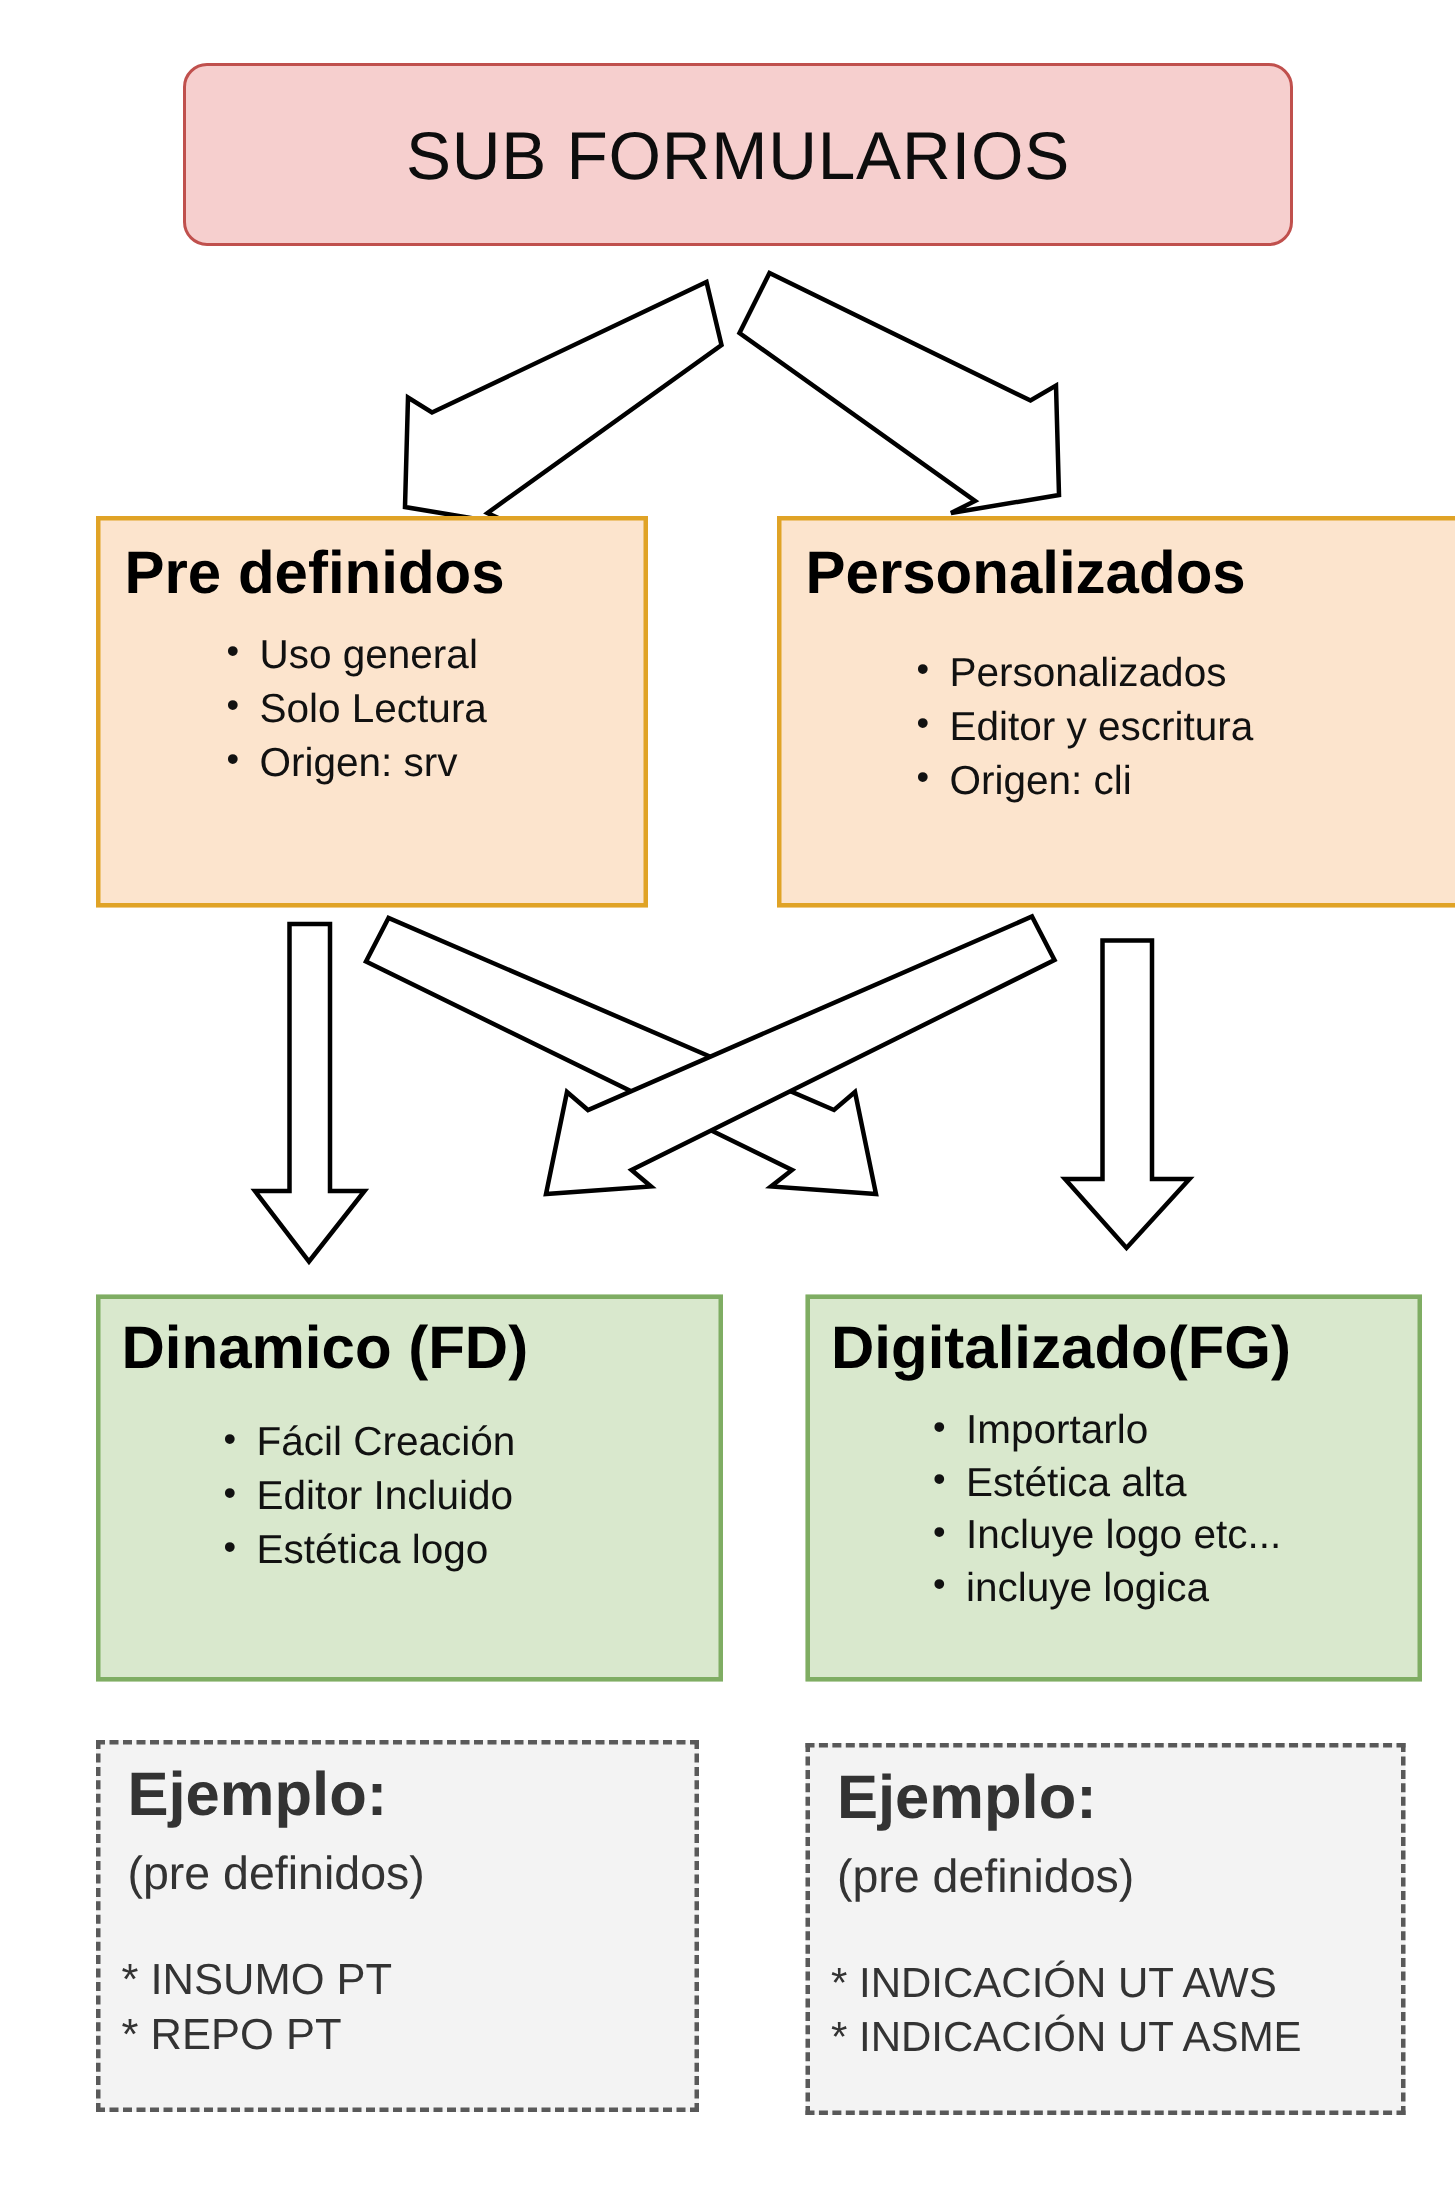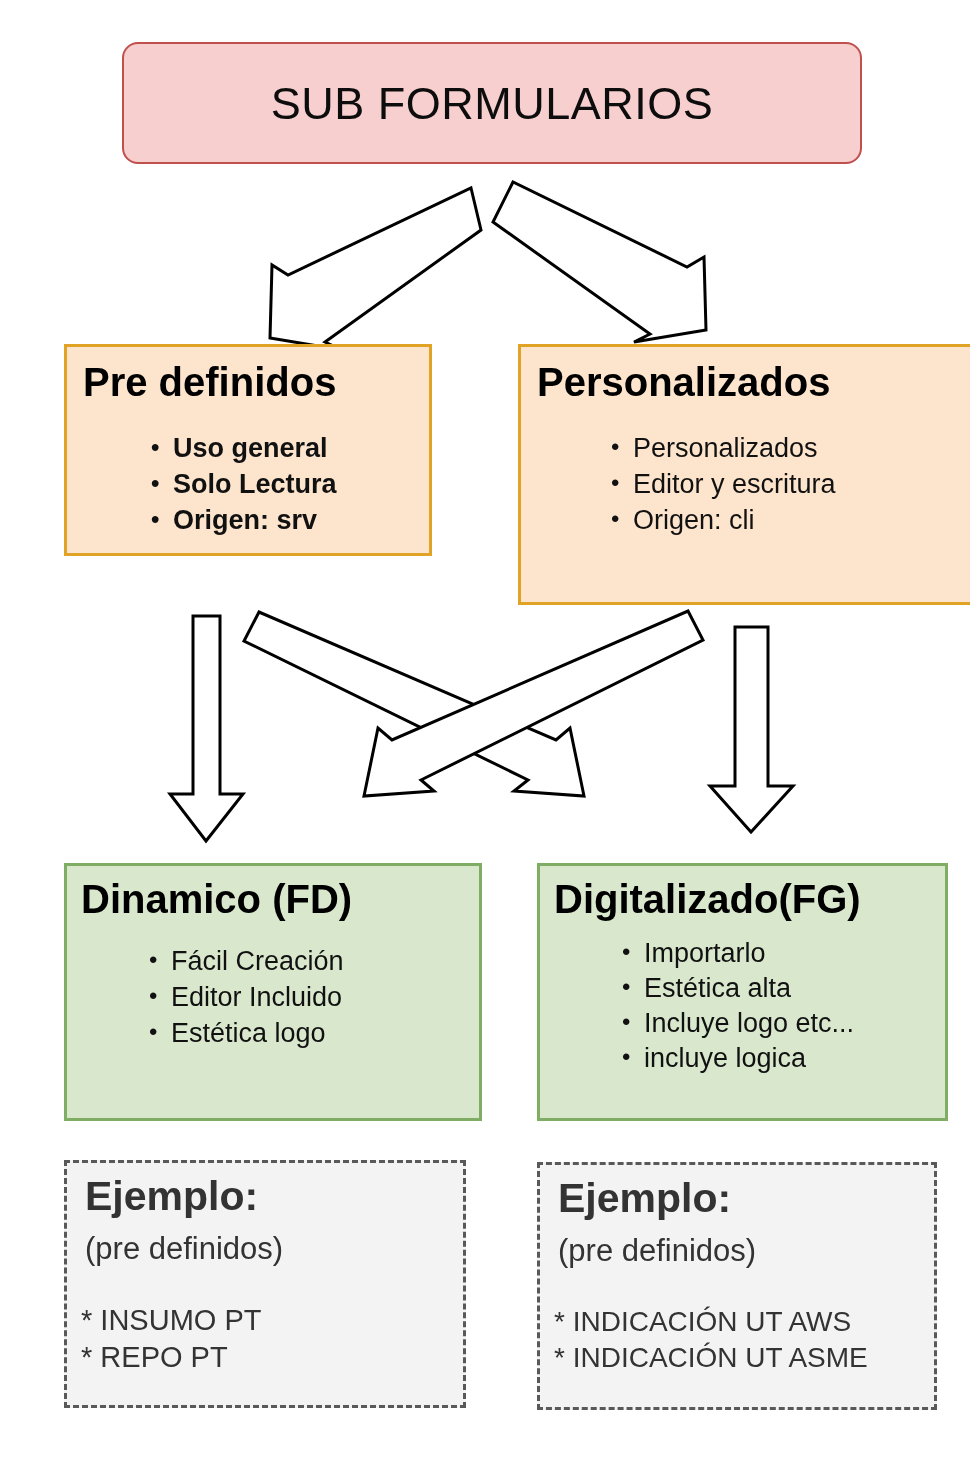--- a/index.html
+++ b/index.html
@@ -55,21 +55,21 @@
     letter-spacing: 0.5px;
     line-height: 1;
   }
 
   
   .cat-box {
     background: #fce4cd;
     border: 3px solid #e0a326;
     padding: 12px 14px 0 14px;
   }
-  .cat-left  { left: 64px;  top: 344px; width: 368px; height: 212px; }
+  .cat-left  { left: 64px;  top: 344px; width: 368px; height: 261px; }
   .cat-right { left: 518px; top: 344px; width: 469px; height: 261px; }
 
   .cat-title {
     font-size: 40px;
     font-weight: bold;
     color: #000000;
     line-height: 1.05;
     margin: 2px 0 0 2px;
   }
 
@@ -87,21 +87,21 @@
     white-space: nowrap;
   }
   .bullet-list li::before {
     content: "\2022";
     position: absolute;
     left: 4px;
     top: -1px;
     font-size: 24px;
     line-height: 1.45;
   }
-  .cat-left .bullet-wrap  { margin: 28px 0 0 66px; font-weight: bold; }
+  .cat-left .bullet-wrap  { margin: 16px 0 0 66px; }
   .cat-right .bullet-wrap { margin: 28px 0 0 72px; }
 
   
   .out-box {
     background: #d9e8cd;
     border: 3px solid #7fad63;
     padding: 10px 12px 0 12px;
   }
   .out-left  { left: 64px;  top: 863px; width: 418px; height: 258px; }
   .out-right { left: 537px; top: 863px; width: 411px; height: 258px; }

